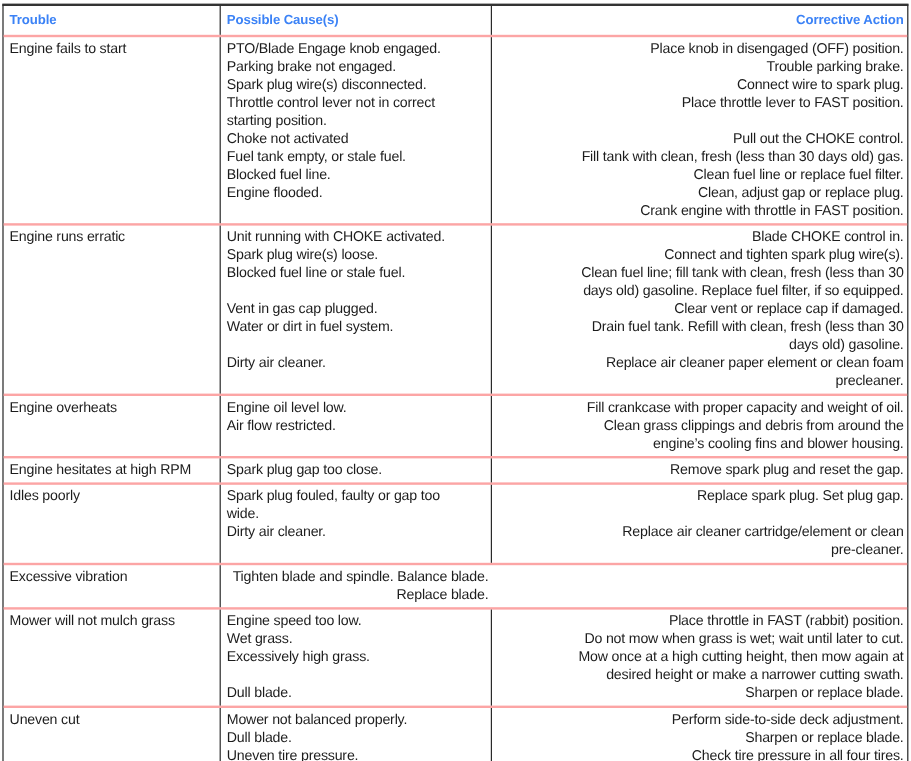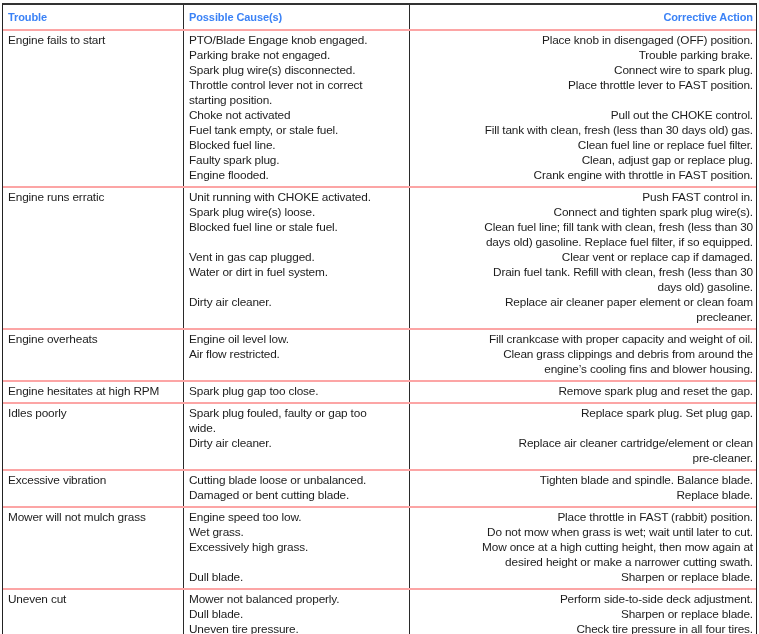--- a/index.html
+++ b/index.html
@@ -66,21 +66,20 @@
         </div>
         <div class="cell">
           <div class="line">PTO/Blade Engage knob engaged.</div>
           <div class="line">Parking brake not engaged.</div>
           <div class="line">Spark plug wire(s) disconnected.</div>
           <div class="line">Throttle control lever not in correct</div>
           <div class="line">starting position.</div>
           <div class="line">Choke not activated</div>
           <div class="line">Fuel tank empty, or stale fuel.</div>
           <div class="line">Blocked fuel line.</div>
-          <div class="line">Faulty spark plug.</div>
           <div class="line">Engine flooded.</div>
         </div>
         <div class="cell">
           <div class="line">Place knob in disengaged (OFF) position.</div>
           <div class="line">Trouble parking brake.</div>
           <div class="line">Connect wire to spark plug.</div>
           <div class="line">Place throttle lever to FAST position.</div>
           <div class="line"></div>
           <div class="line">Pull out the CHOKE control.</div>
           <div class="line">Fill tank with clean, fresh (less than 30 days old) gas.</div>
@@ -98,21 +97,21 @@
           <div class="line">Spark plug wire(s) loose.</div>
           <div class="line">Blocked fuel line or stale fuel.</div>
           <div class="line"></div>
           <div class="line">Vent in gas cap plugged.</div>
           <div class="line">Water or dirt in fuel system.</div>
           <div class="line"></div>
           <div class="line">Dirty air cleaner.</div>
           <div class="line"></div>
         </div>
         <div class="cell">
-          <div class="line">Push FAST control in.</div>
+          <div class="line">Blade CHOKE control in.</div>
           <div class="line">Connect and tighten spark plug wire(s).</div>
           <div class="line">Clean fuel line; fill tank with clean, fresh (less than 30</div>
           <div class="line">  days old) gasoline. Replace fuel filter, if so equipped.</div>
           <div class="line">Clear vent or replace cap if damaged.</div>
           <div class="line">Drain fuel tank. Refill with clean, fresh (less than 30</div>
           <div class="line">  days old) gasoline.</div>
           <div class="line">Replace air cleaner paper element or clean foam</div>
           <div class="line">  precleaner.</div>
         </div>
       </div>
@@ -157,24 +156,20 @@
           <div class="line"></div>
           <div class="line">Replace air cleaner cartridge/element or clean</div>
           <div class="line">  pre-cleaner.</div>
         </div>
       </div>
       <div class="brow">
         <div class="cell">
           <div class="line">Excessive vibration</div>
         </div>
         <div class="cell">
-          <div class="line">Cutting blade loose or unbalanced.</div>
-          <div class="line">Damaged or bent cutting blade.</div>
-        </div>
-        <div class="cell">
           <div class="line">Tighten blade and spindle. Balance blade.</div>
           <div class="line">Replace blade.</div>
         </div>
       </div>
       <div class="brow">
         <div class="cell">
           <div class="line">Mower will not mulch grass</div>
         </div>
         <div class="cell">
           <div class="line">Engine speed too low.</div>

